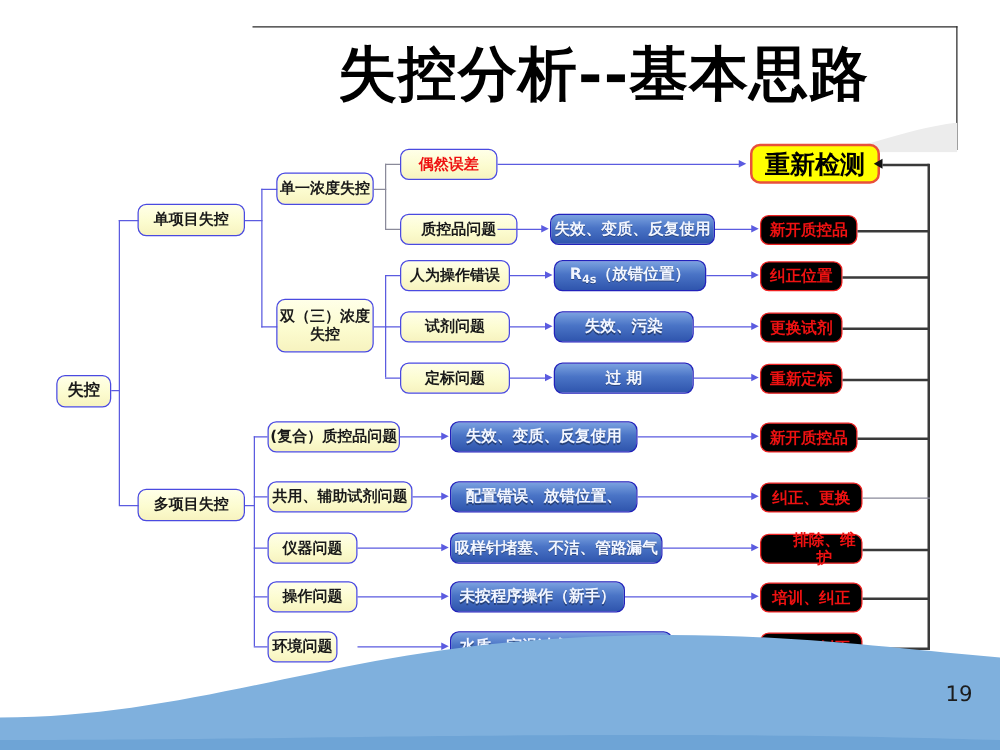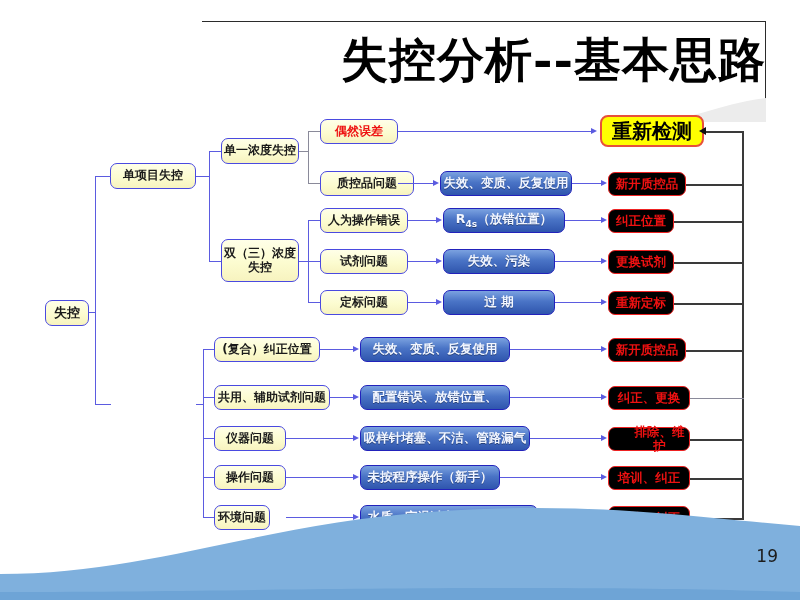--- a/index.html
+++ b/index.html
@@ -26,21 +26,21 @@
     pointer-events:none;
   }
   .corner-wave{
     position:absolute;left:648px;top:98px;width:118px;height:24px;
     overflow:hidden;pointer-events:none;
   }
 
   
   .slide-title{
     position:absolute;left:200px;top:34px;width:566px;
-    text-align:right;
+    text-align:center;
     font-family:"DejaVu Serif","Liberation Serif",serif;
     font-size:47px;font-weight:700;color:#000000;
     letter-spacing:1px;line-height:1.12;
     white-space:nowrap;
   }
 
   
   .node{
     position:absolute;box-sizing:border-box;
     display:flex;align-items:center;justify-content:center;
@@ -158,37 +158,38 @@
   <div class="ln ln-v ln-gray" style="left:308px;top:131px;height:53px;"></div>
   <div class="ln ln-h ln-gray" style="left:308px;top:131px;width:12px;"></div>
   <div class="ln ln-h ln-gray" style="left:308px;top:183px;width:12px;"></div>
 
   <div class="ln ln-h" style="left:299px;top:261px;width:10px;"></div>
   <div class="ln ln-v" style="left:308px;top:220px;height:82px;"></div>
   <div class="ln ln-h" style="left:308px;top:220px;width:12px;"></div>
   <div class="ln ln-h" style="left:308px;top:261px;width:12px;"></div>
   <div class="ln ln-h" style="left:308px;top:302px;width:12px;"></div>
 
+  <div class="node n-yellow" style="left:110px;top:391px;width:86px;height:26px;">多项目失控</div>
   <div class="ln ln-h" style="left:95px;top:404px;width:16px;"></div>
 
   <div class="ln ln-h" style="left:196px;top:404px;width:8px;"></div>
   <div class="ln ln-v" style="left:203px;top:349px;height:168px;"></div>
   <div class="ln ln-h" style="left:203px;top:349px;width:11px;"></div>
   <div class="ln ln-h" style="left:203px;top:397px;width:11px;"></div>
   <div class="ln ln-h" style="left:203px;top:438px;width:11px;"></div>
   <div class="ln ln-h" style="left:203px;top:477px;width:11px;"></div>
   <div class="ln ln-h" style="left:203px;top:517px;width:11px;"></div>
 
   <div class="node n-yellow red-text" style="left:320px;top:119px;width:78px;height:25px;">偶然误差</div>
   <div class="node n-yellow" style="left:320px;top:171px;width:94px;height:25px;">质控品问题</div>
   <div class="node n-yellow" style="left:320px;top:208px;width:88px;height:25px;">人为操作错误</div>
   <div class="node n-yellow" style="left:320px;top:249px;width:88px;height:25px;">试剂问题</div>
   <div class="node n-yellow" style="left:320px;top:290px;width:88px;height:25px;">定标问题</div>
 
-  <div class="node n-yellow" style="left:214px;top:337px;width:106px;height:25px;">(复合）纠正位置</div>
+  <div class="node n-yellow" style="left:214px;top:337px;width:106px;height:25px;">(复合）质控品问题</div>
   <div class="node n-yellow" style="left:214px;top:385px;width:116px;height:25px;">共用、辅助试剂问题</div>
   <div class="node n-yellow" style="left:214px;top:426px;width:72px;height:25px;">仪器问题</div>
   <div class="node n-yellow" style="left:214px;top:465px;width:72px;height:25px;">操作问题</div>
   <div class="node n-yellow" style="left:214px;top:505px;width:56px;height:25px;">环境问题</div>
 
   <div class="node n-blue" style="left:440px;top:171px;width:132px;height:25px;">失效、变质、反复使用</div>
 
   <div class="node n-blue" style="left:443px;top:208px;width:122px;height:25px;">
     <span><span>R</span><span class="sub">4s</span><span>（放错位置）</span></span>
   </div>

